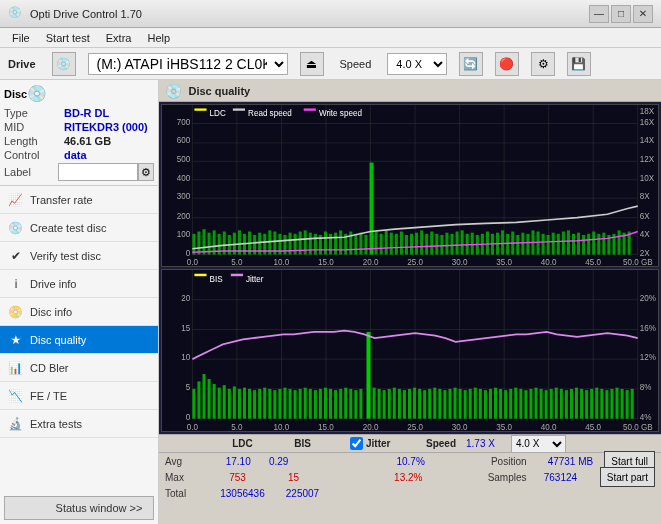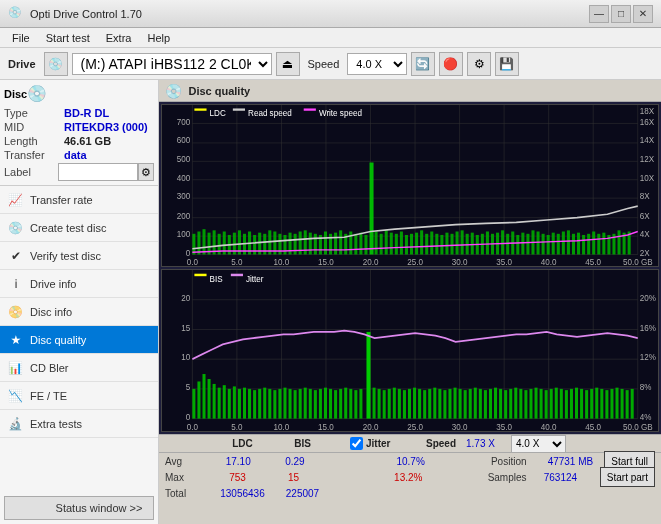--- a/index.html
+++ b/index.html
@@ -41,21 +41,21 @@
     }
 
     
     .toolbar {
       background: #f0f0f0;
       height: 32px;
       display: flex;
       align-items: center;
       padding: 0 4px;
       border-bottom: 1px solid #ccc;
-      gap: 4px;
+      gap: 12px;
     }
     .toolbar-label { font-size: 11px; font-weight: bold; color: #222; padding: 0 4px; }
     .drive-select {
       height: 22px;
       font-size: 14px;
       border: 1px solid #aaa;
       background: white;
       padding: 0 4px;
       width: 200px;
     }
@@ -246,21 +246,21 @@
       </div>
       <div class="disc-info-row">
         <span class="disc-info-label">MID</span>
         <span class="disc-info-value">RITEKDR3 (000)</span>
       </div>
       <div class="disc-info-row">
         <span class="disc-info-label">Length</span>
         <span class="disc-info-value black">46.61 GB</span>
       </div>
       <div class="disc-info-row">
-        <span class="disc-info-label">Transfer</span>
+        <span class="disc-info-label">Control</span>
         <span class="disc-info-value">data</span>
       </div>
       <div class="label-row">
         <span class="disc-info-label">Label</span>
         <input class="label-input" type="text" value="" style="">
         <button class="label-btn">⚙</button>
       </div>
     </div>
 
     <div class="nav-items">
@@ -642,21 +642,21 @@
         <span style="font-size:10px; font-weight:bold; color:#222; width:40px;">Speed</span>
         <span style="font-size:10px; color:#0000cc; width:45px;">1.73 X</span>
         <select style="height:18px; font-size:10px; width:55px; border:1px solid #aaa;">
           <option>4.0 X</option>
         </select>
       </div>
 
       <div style="display:flex; align-items:center; padding: 1px 6px; height:16px;">
         <span style="width:45px; font-size:10px; color:#333;">Avg</span>
         <span style="width:65px; font-size:10px; color:#0000cc; text-align:center;">17.10</span>
-        <span style="width:55px; font-size:10px; color:#0000cc; text-align:center;">0.29</span>
+        <span style="width:55px; font-size:10px; color:#0000cc; text-align:left;">0.29</span>
         <span style="width:20px;"></span>
         <span style="width:60px;"></span>
         <span style="font-size:10px; color:#0000cc; width:100px;">10.7%</span>
         <span style="font-size:10px; color:#333; width:60px;">Position</span>
         <span style="font-size:10px; color:#0000cc; width:60px;">47731 MB</span>
         <button class="action-btn">Start full</button>
       </div>
       <div style="display:flex; align-items:center; padding: 1px 6px; height:16px;">
         <span style="width:45px; font-size:10px; color:#333;">Max</span>
         <span style="width:65px; font-size:10px; color:#cc0000; text-align:center;">753</span>

